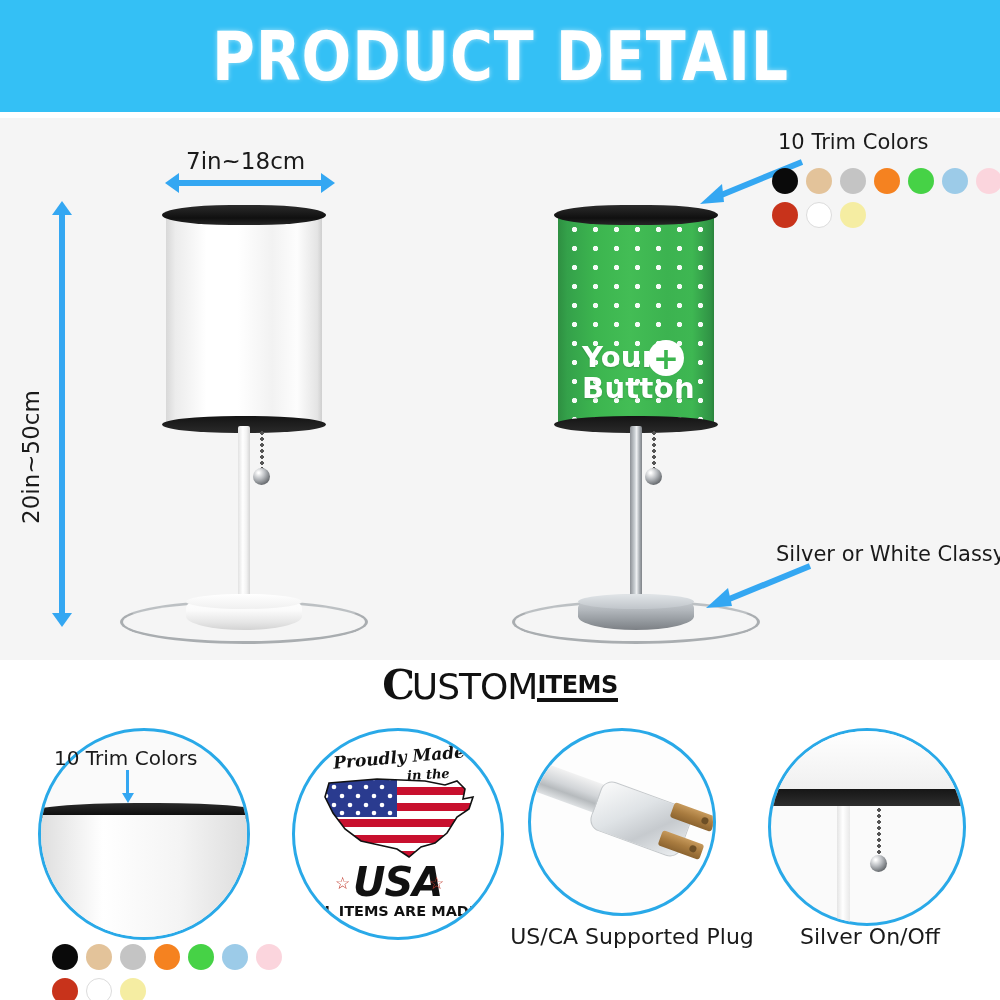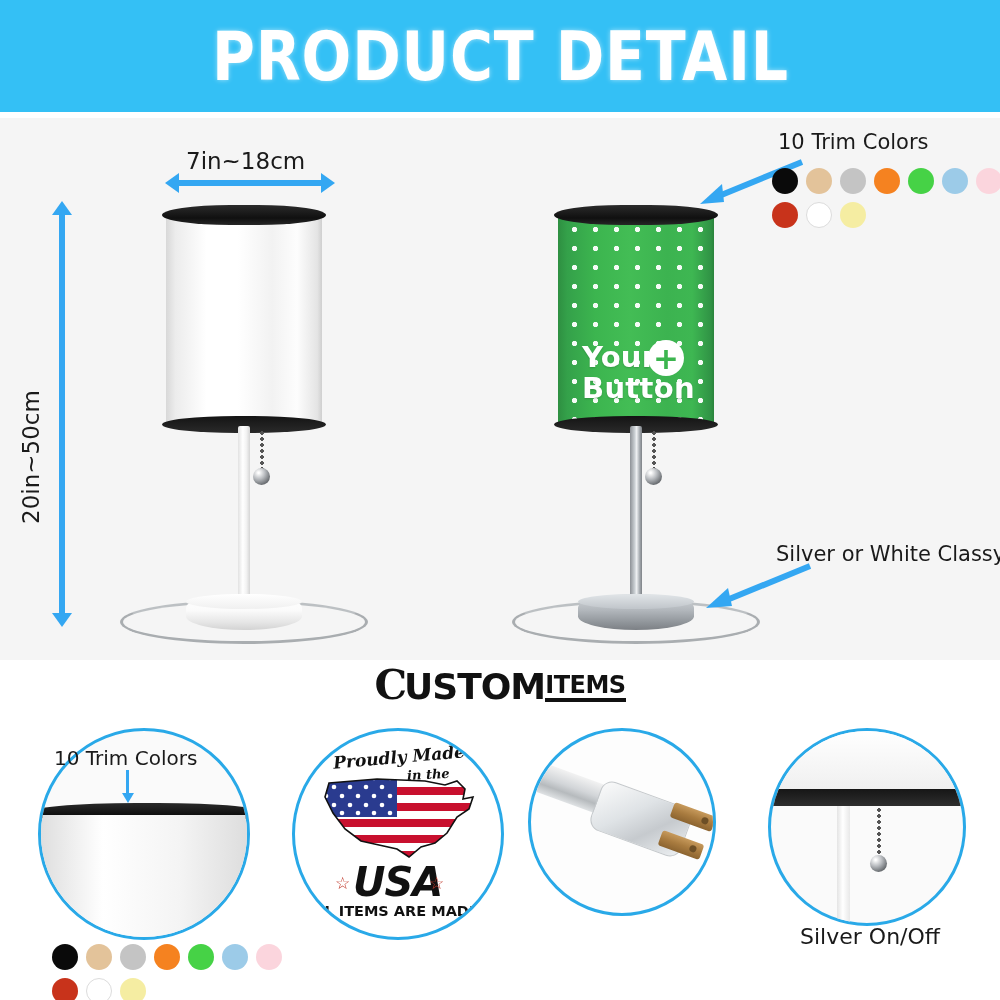--- a/index.html
+++ b/index.html
@@ -148,21 +148,21 @@
   }
 
   
   .logo-wrap {
     position:absolute; left:0; top: 660px; width:1000px; height: 50px;
     display:flex; align-items:center; justify-content:center; background:#ffffff;
   }
   .logo { display:flex; align-items:flex-end; }
   .logo-c { font-family:"DejaVu Serif", serif; font-size: 41px; font-weight:bold;
     color:#111; line-height:.95; letter-spacing:-3px; }
-  .logo-custom { font-family:"DejaVu Sans", sans-serif; font-weight:bold;
+  .logo-custom { font-family:"DejaVu Sans", sans-serif; font-weight:normal;
     font-size: 36px; color:#111; letter-spacing:-1px; line-height:.95; }
   .logo-witch { font-family:"DejaVu Sans", sans-serif; font-weight:bold;
     font-size: 24px; color:#111; letter-spacing:-.5px; line-height:1;
     border-bottom: 4px solid #111; padding-bottom:1px; margin-bottom:2px; }
 
   
   .bottom { position:absolute; left:0; top:712px; width:1000px; height:288px; background:#ffffff; }
   .circle-panel {
     position:absolute; border-radius:50%; border: 3px solid #29a9e8;
     background:#fafafa; overflow:hidden;
@@ -387,20 +387,21 @@
     <div class="circle-panel" style="left:528px; top:16px; width:188px; height:188px; background:#fdfdfd;">
       <div class="plug-cord" style="left:-4px; top:44px; width:96px; height:30px; transform:rotate(20deg);"></div>
       <div class="plug-body" style="left:62px; top:62px; width:96px; height:52px; transform:rotate(20deg);"></div>
       <div class="prong" style="left:140px; top:78px; width:44px; height:16px; transform:rotate(20deg);">
         <div class="prong-hole" style="left:31px; top:4px;"></div>
       </div>
       <div class="prong" style="left:128px; top:106px; width:44px; height:16px; transform:rotate(20deg);">
         <div class="prong-hole" style="left:31px; top:4px;"></div>
       </div>
     </div>
+    <div class="caption" style="left:504px; top:212px; width:256px;">US/CA Supported Plug</div>
 
     <div class="circle-panel" style="left:768px; top:16px; width:198px; height:198px;">
       <div style="position:absolute; left:0; top:0; width:198px; height:62px;
                   background: linear-gradient(to bottom,#ffffff,#efefef);"></div>
       <div style="position:absolute; left:-8px; top:58px; width:214px; height:17px;
                   background: linear-gradient(to bottom,#161616,#2e2e2e);"></div>
       <div style="position:absolute; left:66px; top:75px; width:13px; height:124px;
                   background: linear-gradient(to right,#e4e4e4,#ffffff 45%,#e8e8e8);"></div>
       <div class="chain" style="left:106px; top:76px; height:52px;"></div>
       <div class="chain-ball" style="left:99px; top:124px;"></div>

